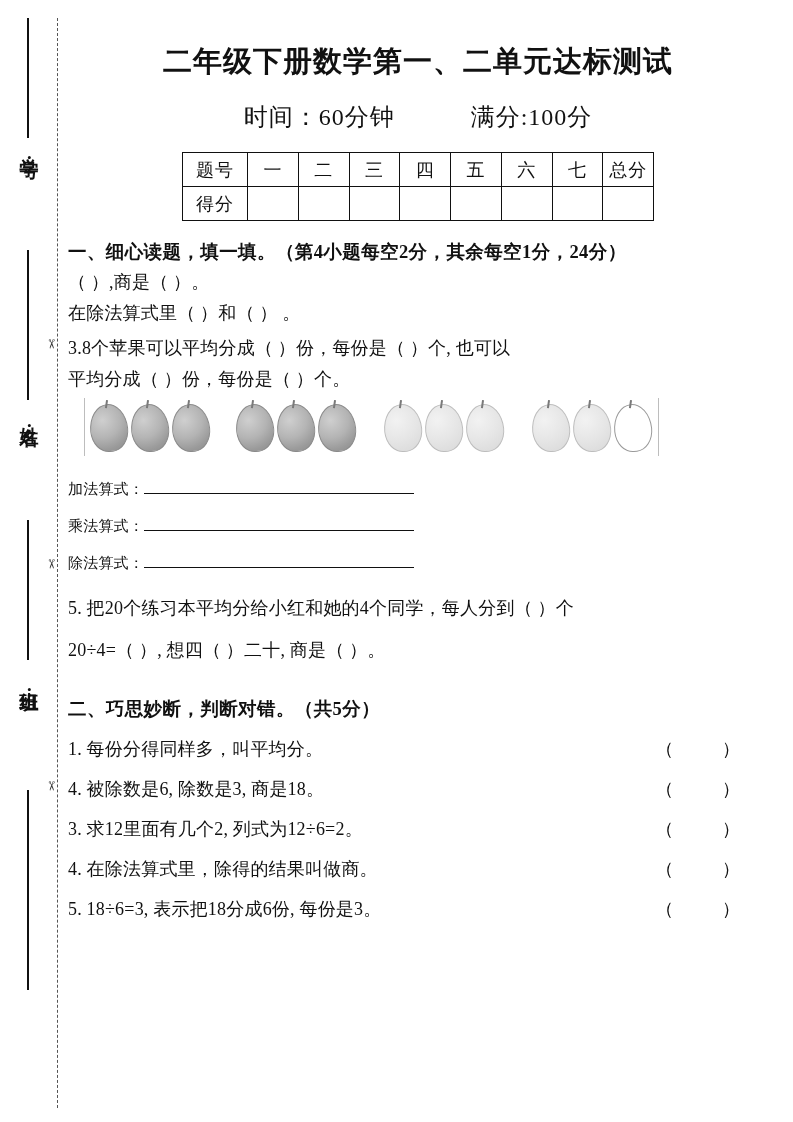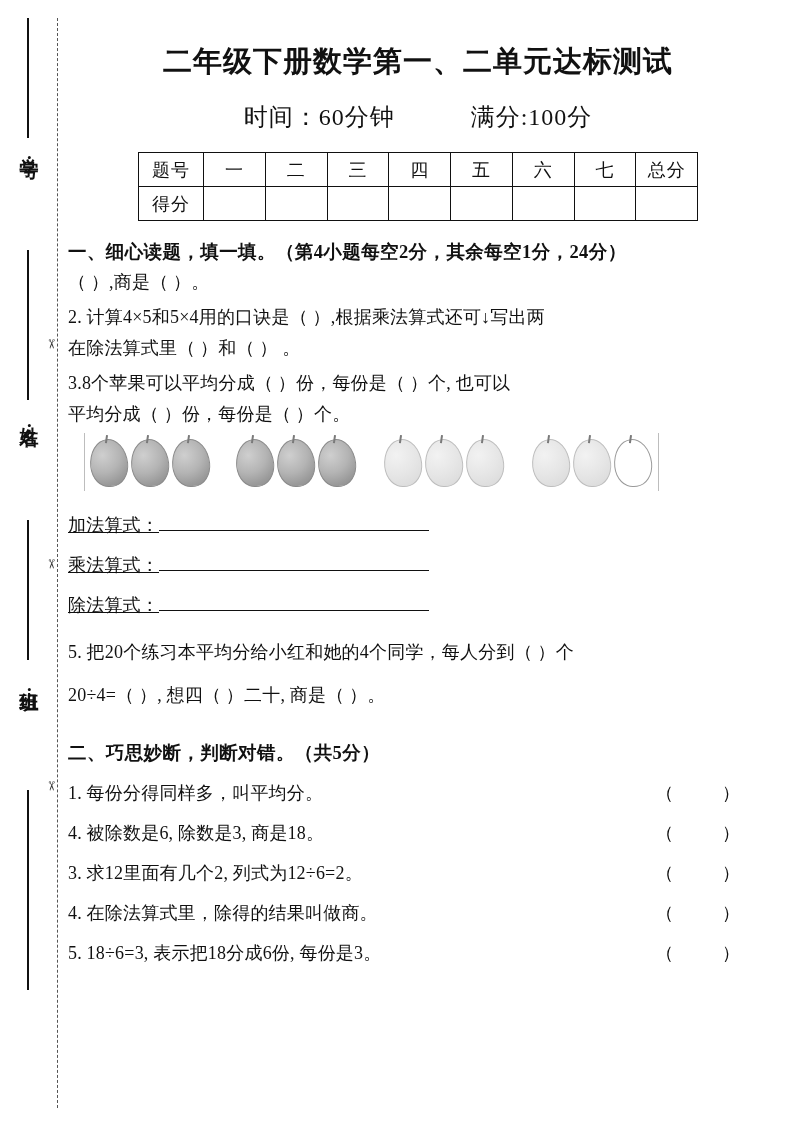--- a/index.html
+++ b/index.html
@@ -82,21 +82,21 @@
   }
   .subtitle .gap {
     display: inline-block;
     width: 62px;
   }
 
   
   table.score {
     border-collapse: collapse;
     margin: 19px auto 0 auto;
-    width: 560px;
+    width: 472px;
     table-layout: fixed;
   }
   table.score td {
     border: 1px solid #111;
     height: 31px;
     text-align: center;
     font-size: 18px;
     letter-spacing: 1px;
   }
   table.score td.head {
@@ -160,24 +160,23 @@
   }
   .fruit-box-line {
     position: absolute;
     top: -6px;
     width: 1px;
     height: 58px;
     background: #bdbdbd;
   }
 
   .eq-line {
-    font-size: 18px;
+    font-size: 15px;
     margin-top: 16px;
     letter-spacing: 0.2px;
-    text-decoration: underline;
   }
   .eq-rule {
     display: inline-block;
     border-bottom: 1px solid #111;
     width: 270px;
     height: 15px;
     vertical-align: baseline;
   }
 
   .tf-row {
@@ -246,21 +245,20 @@
       <td></td>
       <td></td>
       <td></td>
     </tr>
   </tbody>
     </table>
 
   <div class="section-head">一、细心读题，填一填。（第4小题每空2分，其余每空1分，24分）</div>
 
   <div class="line tight">（            ）,商是（        ）。</div>
-  <div class="line">2. 计算4×5和5×4用的口诀是（            ）,根据乘法算式还可↓写出两</div>
   <div class="line tight">在除法算式里（              ）和（                ）  。</div>
   <div class="line">3.8个苹果可以平均分成（            ）份，每份是（            ）个, 也可以</div>
   <div class="line tight">平均分成（            ）份，每份是（          ）个。</div>
 
   <div class="fruit-row">
     <div class="fruit-box-line" style="left:16px;"></div>
     <div class="fruit-group" style="left:22px;">
       <div class="fruit"></div>
       <div class="fruit"></div>
       <div class="fruit"></div>

